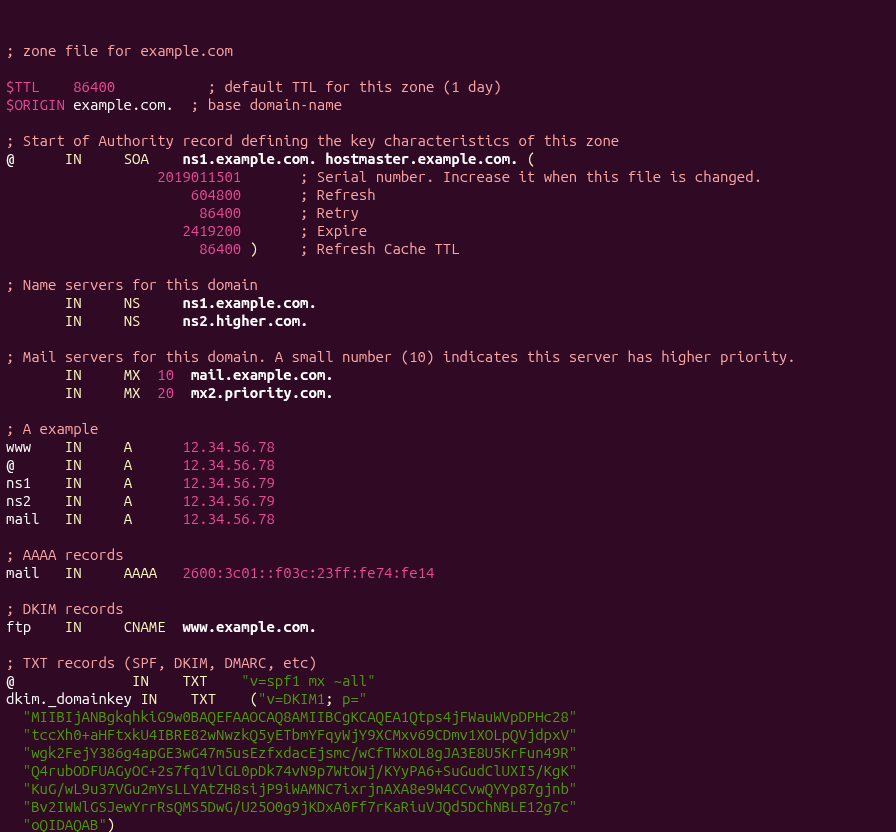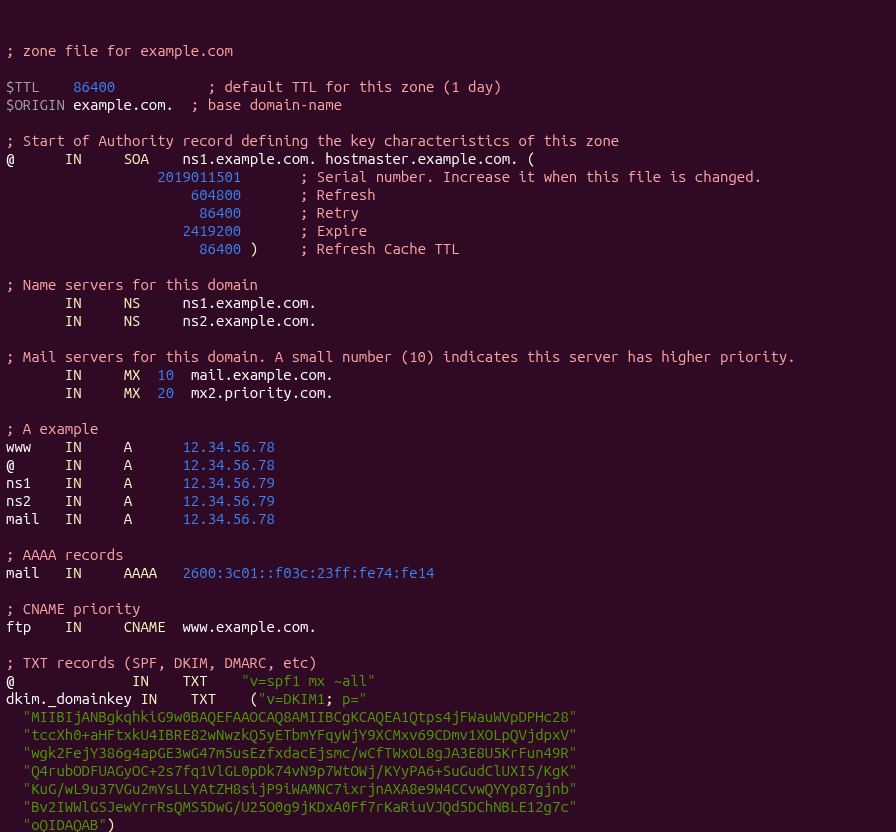--- a/index.html
+++ b/index.html
@@ -9,62 +9,62 @@
     color: #d3d7cf;
     font-family: "Ubuntu Mono", Menlo, Consolas, monospace;
     font-size: 15px;
     line-height: 18px;
     width: 896px;
     height: 832px;
     box-sizing: border-box;
     white-space: pre;
   }
   .cmt { color: #fca5a5; }
-  .var { color: #a3a3a3; }
-  .num { color: #3b82f6; }
+  .var { color: #ec4899; }
+  .num { color: #ec4899; }
   .dom { color: #ffffff; }
   .str { color: #4e9a06; }
   .sym { color: #fef9c3; }
-  .b   { font-weight: normal; }
+  .b   { font-weight: bold; }
 </style>
 </head>
 <body>
 
 <div><span class="cmt">; zone file for example.com</span>
 
 <span class="var">$TTL</span>    <span class="num">86400</span>           <span class="cmt">; default TTL for this zone (1 day)</span>
 <span class="var">$ORIGIN</span> <span class="dom">example.com.</span>  <span class="cmt">; base domain-name</span>
 
 <span class="cmt">; Start of Authority record defining the key characteristics of this zone</span>
 <span class="dom">@</span>      <span class="sym">IN</span>     <span class="sym">SOA</span>    <span class="dom b">ns1.example.com.</span> <span class="dom b">hostmaster.example.com.</span> <span class="sym">(</span>
                   <span class="num">2019011501</span>       <span class="cmt">; Serial number. Increase it when this file is changed.</span>
                       <span class="num">604800</span>       <span class="cmt">; Refresh</span>
                        <span class="num">86400</span>       <span class="cmt">; Retry</span>
                      <span class="num">2419200</span>       <span class="cmt">; Expire</span>
                        <span class="num">86400</span> <span class="sym">)</span>     <span class="cmt">; Refresh Cache TTL</span>
 
 <span class="cmt">; Name servers for this domain</span>
        <span class="sym">IN</span>     <span class="sym">NS</span>     <span class="dom b">ns1.example.com.</span>
-       <span class="sym">IN</span>     <span class="sym">NS</span>     <span class="dom b">ns2.example.com.</span>
+       <span class="sym">IN</span>     <span class="sym">NS</span>     <span class="dom b">ns2.higher.com.</span>
 
 <span class="cmt">; Mail servers for this domain. A small number (10) indicates this server has higher priority.</span>
        <span class="sym">IN</span>     <span class="sym">MX</span>  <span class="num">10</span>  <span class="dom b">mail.example.com.</span>
        <span class="sym">IN</span>     <span class="sym">MX</span>  <span class="num">20</span>  <span class="dom b">mx2.priority.com.</span>
 
 <span class="cmt">; A example</span>
 <span class="dom">www</span>    <span class="sym">IN</span>     <span class="sym">A</span>      <span class="num">12.34.56.78</span>
 <span class="dom">@</span>      <span class="sym">IN</span>     <span class="sym">A</span>      <span class="num">12.34.56.78</span>
 <span class="dom">ns1</span>    <span class="sym">IN</span>     <span class="sym">A</span>      <span class="num">12.34.56.79</span>
 <span class="dom">ns2</span>    <span class="sym">IN</span>     <span class="sym">A</span>      <span class="num">12.34.56.79</span>
 <span class="dom">mail</span>   <span class="sym">IN</span>     <span class="sym">A</span>      <span class="num">12.34.56.78</span>
 
 <span class="cmt">; AAAA records</span>
 <span class="dom">mail</span>   <span class="sym">IN</span>     <span class="sym">AAAA</span>   <span class="num">2600:3c01::f03c:23ff:fe74:fe14</span>
 
-<span class="cmt">; CNAME priority</span>
+<span class="cmt">; DKIM records</span>
 <span class="dom">ftp</span>    <span class="sym">IN</span>     <span class="sym">CNAME</span>  <span class="dom b">www.example.com.</span>
 
 <span class="cmt">; TXT records (SPF, DKIM, DMARC, etc)</span>
 <span class="dom">@</span>              <span class="sym">IN</span>    <span class="sym">TXT</span>    <span class="str">"v=spf1 mx ~all"</span>
 <span class="dom">dkim._domainkey</span> <span class="sym">IN</span>    <span class="sym">TXT</span>    <span class="sym">(</span><span class="str">"v=DKIM1</span><span class="sym">;</span><span class="str"> p="</span>
 <span class="str">  "MIIBIjANBgkqhkiG9w0BAQEFAAOCAQ8AMIIBCgKCAQEA1Qtps4jFWauWVpDPHc28"</span>
 <span class="str">  "tccXh0+aHFtxkU4IBRE82wNwzkQ5yETbmYFqyWjY9XCMxv69CDmv1XOLpQVjdpxV"</span>
 <span class="str">  "wgk2FejY386g4apGE3wG47m5usEzfxdacEjsmc/wCfTWxOL8gJA3E8U5KrFun49R"</span>
 <span class="str">  "Q4rubODFUAGyOC+2s7fq1VlGL0pDk74vN9p7WtOWj/KYyPA6+SuGudClUXI5/KgK"</span>
 <span class="str">  "KuG/wL9u37VGu2mYsLLYAtZH8sijP9iWAMNC7ixrjnAXA8e9W4CCvwQYYp87gjnb"</span>

